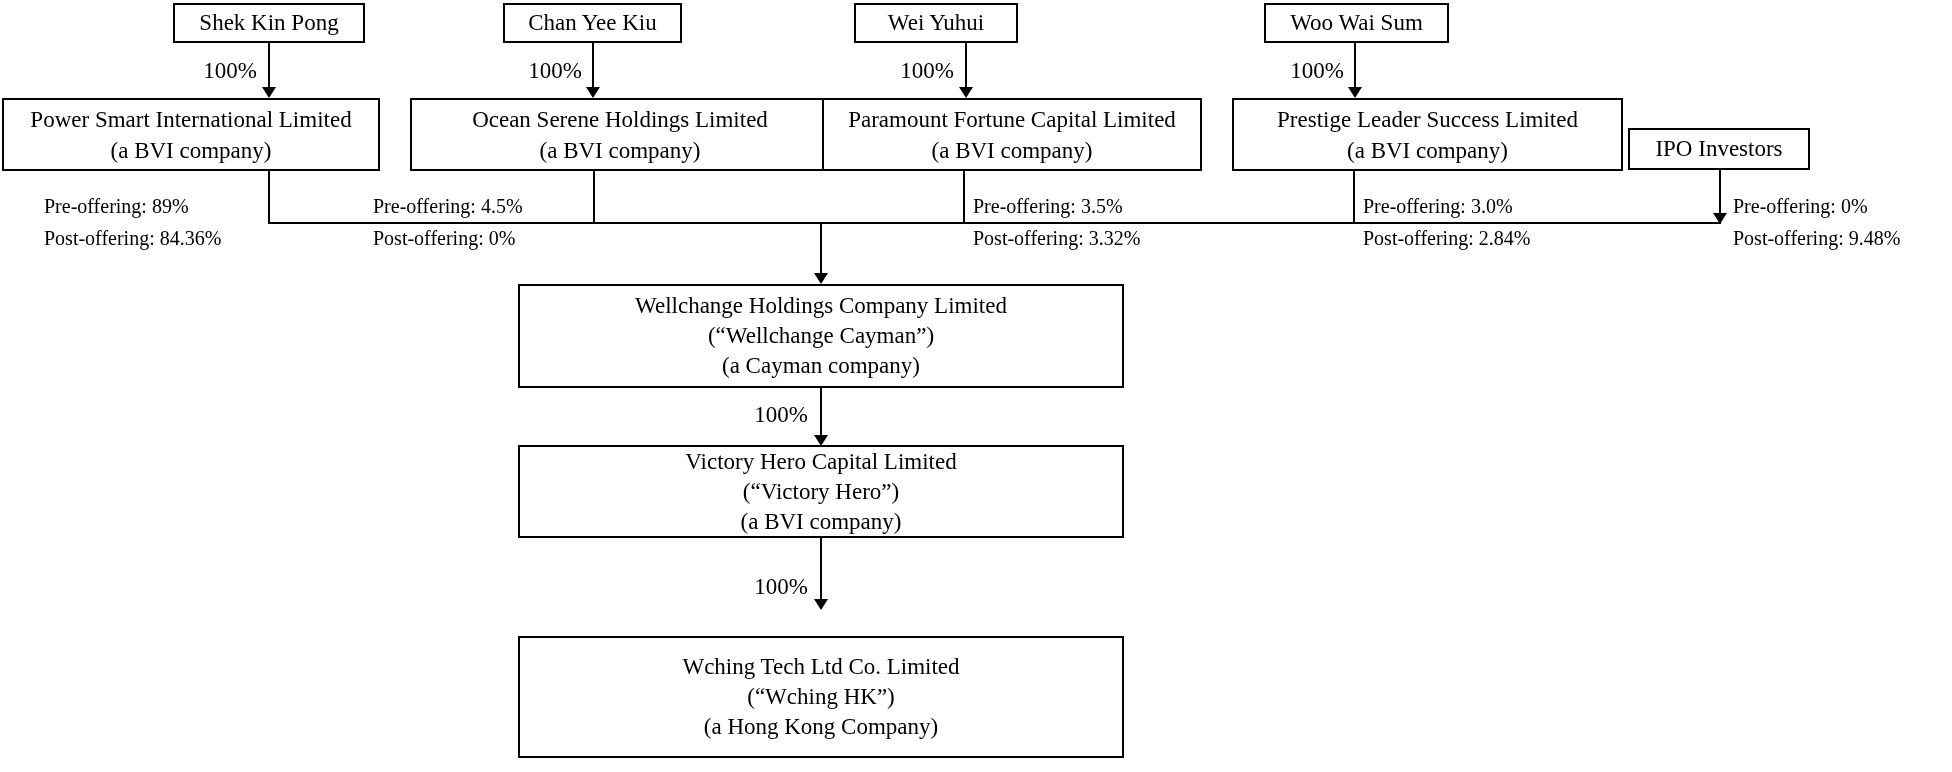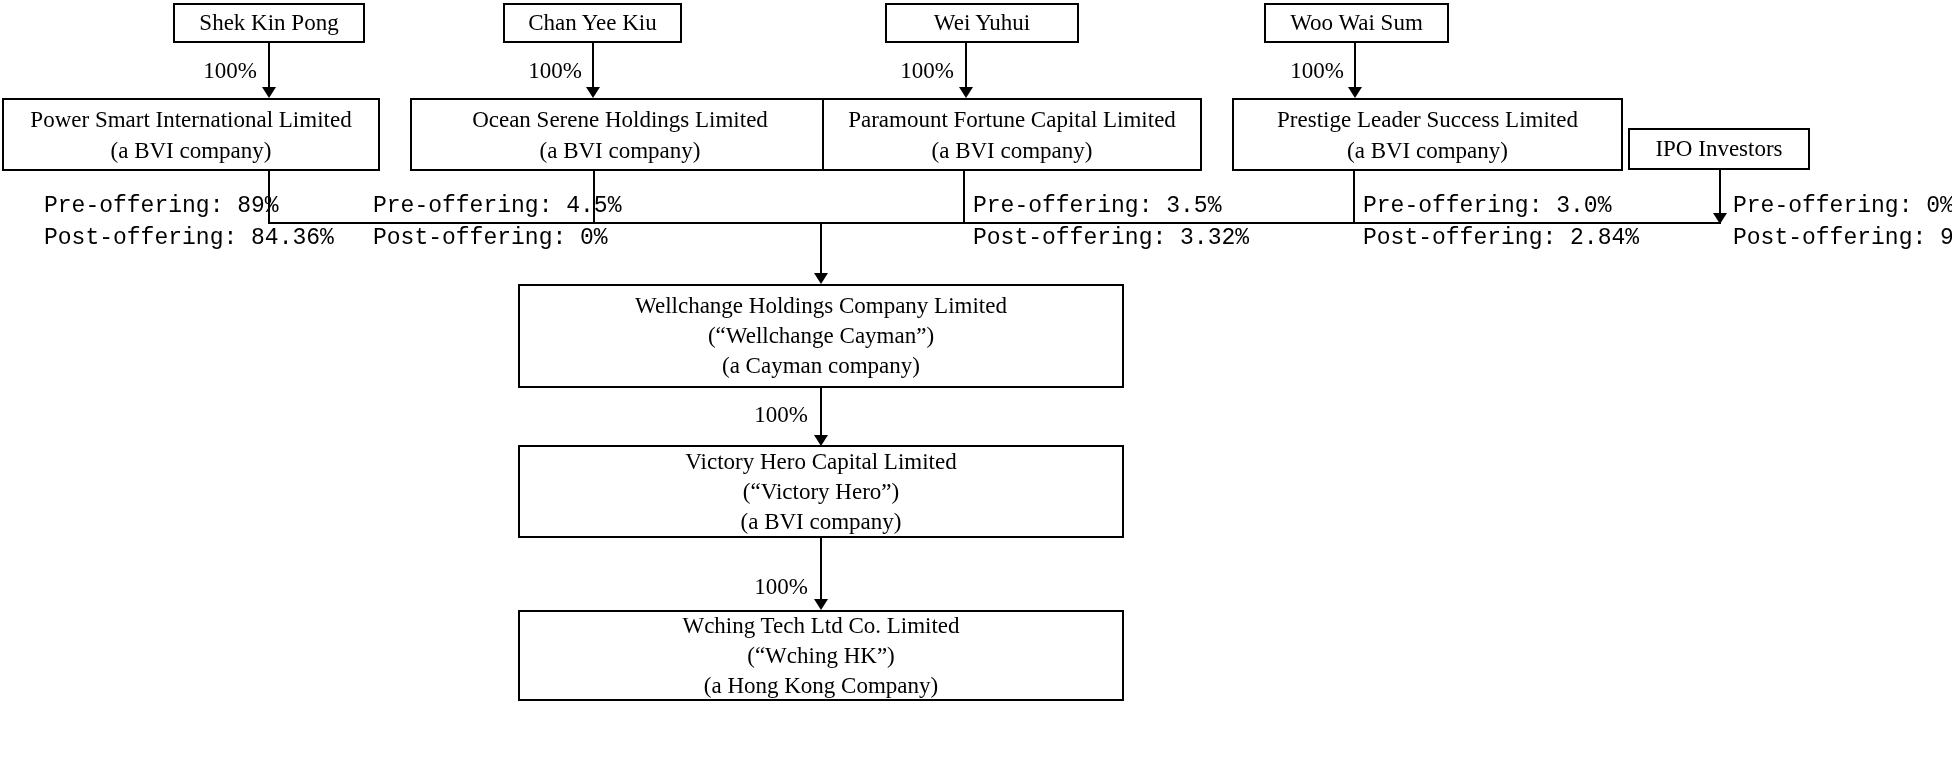--- a/index.html
+++ b/index.html
@@ -42,38 +42,37 @@
     position: absolute;
     width: 90px;
     text-align: right;
     font-size: 23px;
     line-height: 26px;
     white-space: nowrap;
   }
   .own {
     position: absolute;
     top: 190px;
-    font-size: 23px;
+    font-size: 20px;
     line-height: 32px;
     white-space: nowrap;
-    font-family: Liberation Mono, monospace;
   }
 </style>
 </head>
 <body>
 
 <div class="canvas">
 
   <div class="node person" style="left:173px;width:192px">
     <span class="ln">Shek Kin Pong</span>
   </div>
   <div class="node person" style="left:503px;width:179px">
     <span class="ln">Chan Yee Kiu</span>
   </div>
-  <div class="node person" style="left:885px;width:194px">
+  <div class="node person" style="left:854px;width:164px">
     <span class="ln">Wei Yuhui</span>
   </div>
   <div class="node person" style="left:1264px;width:185px">
     <span class="ln">Woo Wai Sum</span>
   </div>
 
   <div class="pct" style="left:167px;top:58px">100%</div>
   <div class="pct" style="left:492px;top:58px">100%</div>
   <div class="pct" style="left:864px;top:58px">100%</div>
   <div class="pct" style="left:1254px;top:58px">100%</div>
@@ -153,19 +152,19 @@
   <div class="node chainbox" style="top:445px;height:93px">
     <span class="ln">Victory Hero Capital Limited</span>
     <span class="ln">(“Victory Hero”)</span>
     <span class="ln">(a BVI company)</span>
   </div>
 
   <div class="vline" style="left:820px;top:538px;height:63px"></div>
   <div class="ah" style="left:814px;top:599px"></div>
   <div class="pct" style="left:718px;top:574px">100%</div>
 
-  <div class="node chainbox" style="top:610px;height:91px">
+  <div class="node chainbox" style="top:636px;height:122px">
     <span class="ln">Wching Tech Ltd Co. Limited</span>
     <span class="ln">(“Wching HK”)</span>
     <span class="ln">(a Hong Kong Company)</span>
   </div>
 
 </div>
 
 </body></html>

